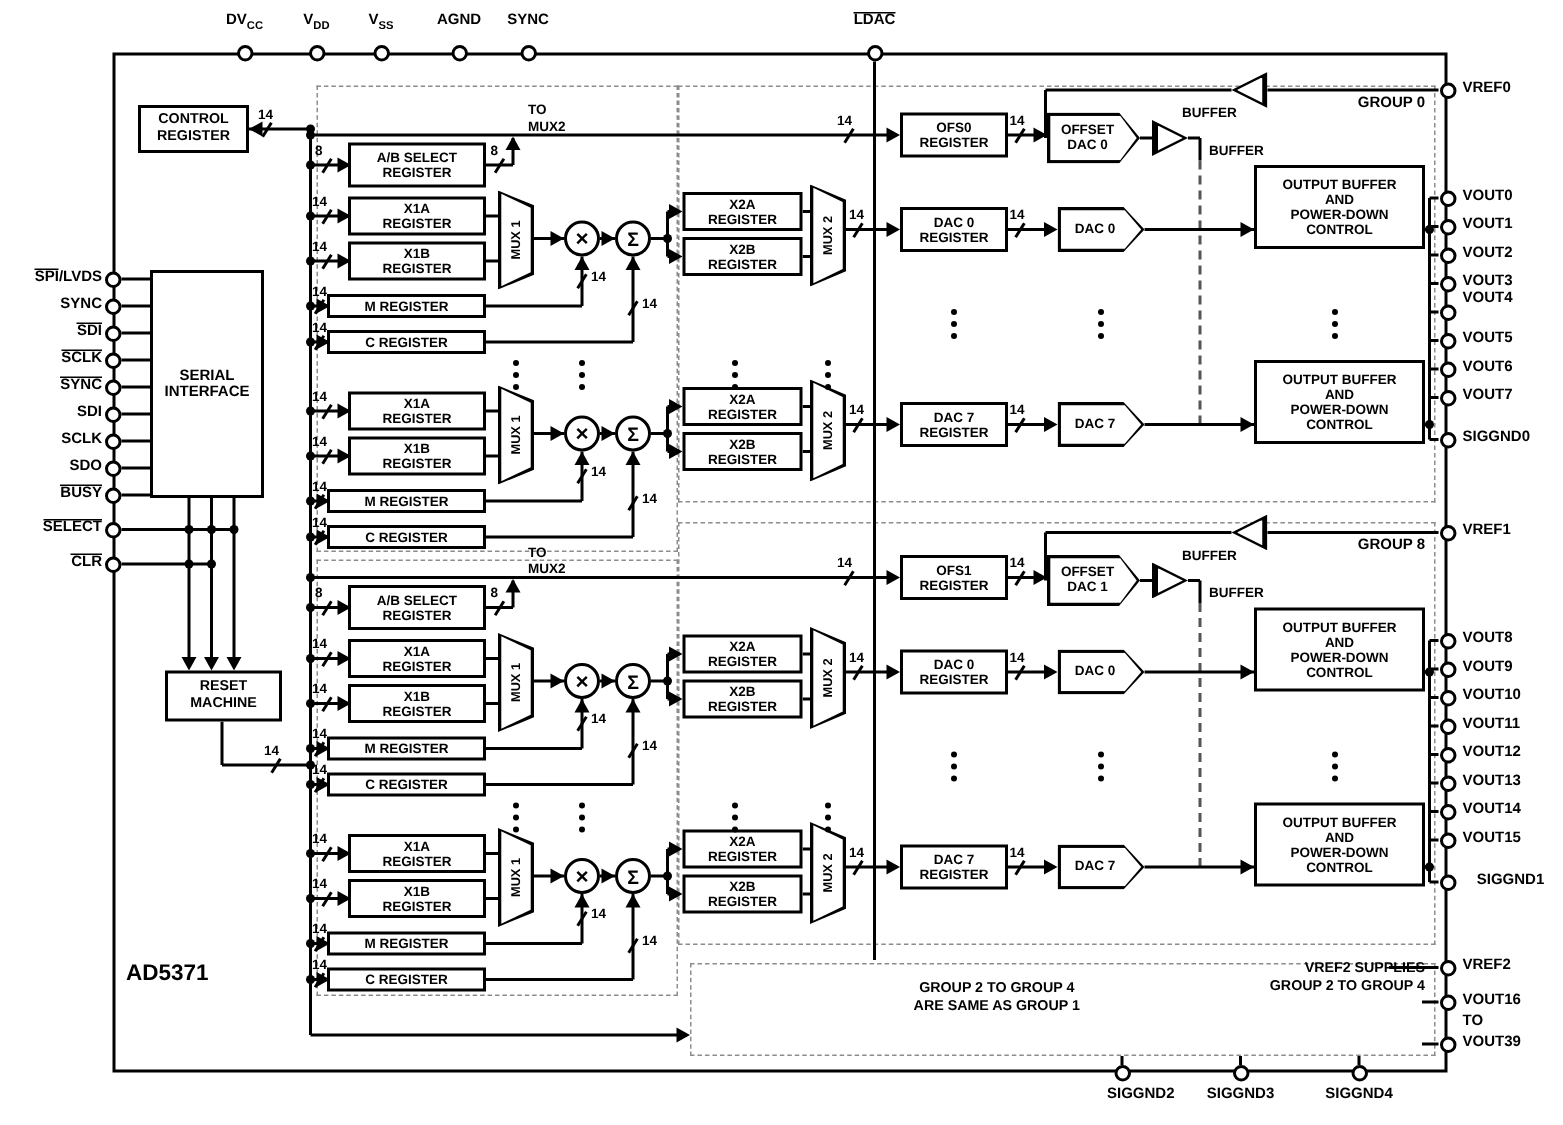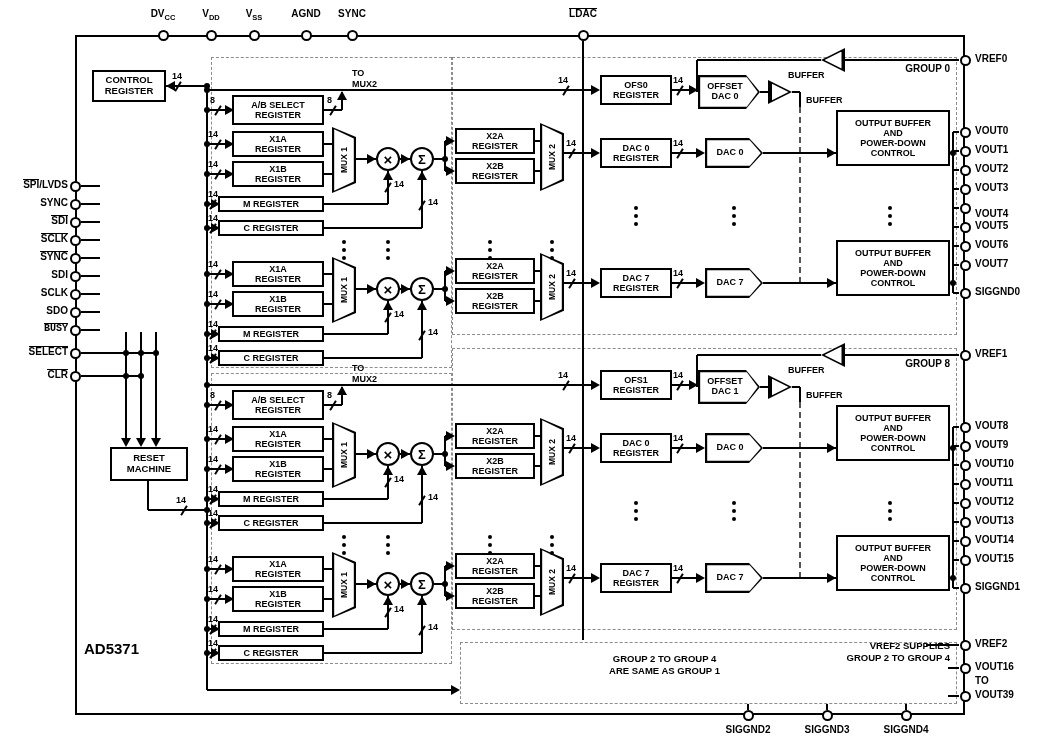--- a/index.html
+++ b/index.html
@@ -75,21 +75,21 @@
     <div class="wire" style="left: 81px; top: 275px; width: 19px; height: 2px;"></div>
     <div class="pin-label" style="left: 2px; top: 269px; width: 66px; text-align: right;"><span>SDI</span></div>
     <div class="pin" style="left: 69.5px; top: 288.5px;"></div>
     <div class="wire" style="left: 81px; top: 293px; width: 19px; height: 2px;"></div>
     <div class="pin-label" style="left: 2px; top: 287px; width: 66px; text-align: right;"><span>SCLK</span></div>
     <div class="pin" style="left: 69.5px; top: 306.5px;"></div>
     <div class="wire" style="left: 81px; top: 311px; width: 19px; height: 2px;"></div>
     <div class="pin-label" style="left: 2px; top: 305px; width: 66px; text-align: right;"><span>SDO</span></div>
     <div class="pin" style="left: 69.5px; top: 324.5px;"></div>
     <div class="wire" style="left: 81px; top: 329px; width: 19px; height: 2px;"></div>
-    <div class="pin-label" style="left: 2px; top: 323px; width: 66px; text-align: right; font-family: Liberation Mono, monospace;"><span class="bar">BUSY</span></div>
+    <div class="pin-label" style="left: 2px; top: 323px; width: 66px; text-align: right;"><span class="bar">BUSY</span></div>
     <div class="pin" style="left: 69.5px; top: 347.5px;"></div>
     <div class="pin-label" style="left: 2px; top: 346px; width: 66px; text-align: right;"><span class="bar">SELECT</span></div>
     <div class="pin" style="left: 69.5px; top: 370.5px;"></div>
     <div class="pin-label" style="left: 2px; top: 369px; width: 66px; text-align: right;"><span class="bar">CLR</span></div>
     <div class="wire" style="left: 81px; top: 352px; width: 75px; height: 2px;"></div>
     <div class="wire" style="left: 81px; top: 375px; width: 60px; height: 2px;"></div>
     <div class="dot" style="left: 123px; top: 350px;"></div>
     <div class="dot" style="left: 138px; top: 350px;"></div>
     <div class="dot" style="left: 153px; top: 350px;"></div>
     <div class="dot" style="left: 123px; top: 373px;"></div>
@@ -98,21 +98,21 @@
     <div class="pin-label" style="left: 975px; top: 53px; width: 64px;">VREF0</div>
     <div class="pin" style="left: 959.5px; top: 126.5px;"></div>
     <div class="pin-label" style="left: 975px; top: 125px; width: 64px;">VOUT0</div>
     <div class="pin" style="left: 959.5px; top: 145.5px;"></div>
     <div class="pin-label" style="left: 975px; top: 144px; width: 64px;">VOUT1</div>
     <div class="pin" style="left: 959.5px; top: 164.5px;"></div>
     <div class="pin-label" style="left: 975px; top: 163px; width: 64px;">VOUT2</div>
     <div class="pin" style="left: 959.5px; top: 183.5px;"></div>
     <div class="pin-label" style="left: 975px; top: 182px; width: 64px;">VOUT3</div>
     <div class="pin" style="left: 959.5px; top: 202.5px;"></div>
-    <div class="pin-label" style="left: 975px; top: 208px; width: 64px;">VOUT4</div>
+    <div class="pin-label" style="left: 975px; top: 193px; width: 64px;">VOUT4</div>
     <div class="pin" style="left: 959.5px; top: 221.5px;"></div>
     <div class="pin-label" style="left: 975px; top: 220px; width: 64px;">VOUT5</div>
     <div class="pin" style="left: 959.5px; top: 240.5px;"></div>
     <div class="pin-label" style="left: 975px; top: 239px; width: 64px;">VOUT6</div>
     <div class="pin" style="left: 959.5px; top: 259.5px;"></div>
     <div class="pin-label" style="left: 975px; top: 258px; width: 64px;">VOUT7</div>
     <div class="pin" style="left: 959.5px; top: 287.5px;"></div>
     <div class="pin-label" style="left: 975px; top: 286px; width: 64px;">SIGGND0</div>
     <div class="pin" style="left: 959.5px; top: 349.5px;"></div>
     <div class="pin-label" style="left: 975px; top: 348px; width: 64px;">VREF1</div>
@@ -126,47 +126,49 @@
     <div class="pin-label" style="left: 975px; top: 477px; width: 64px;">VOUT11</div>
     <div class="pin" style="left: 959.5px; top: 497.5px;"></div>
     <div class="pin-label" style="left: 975px; top: 496px; width: 64px;">VOUT12</div>
     <div class="pin" style="left: 959.5px; top: 516.5px;"></div>
     <div class="pin-label" style="left: 975px; top: 515px; width: 64px;">VOUT13</div>
     <div class="pin" style="left: 959.5px; top: 535.5px;"></div>
     <div class="pin-label" style="left: 975px; top: 534px; width: 64px;">VOUT14</div>
     <div class="pin" style="left: 959.5px; top: 554.5px;"></div>
     <div class="pin-label" style="left: 975px; top: 553px; width: 64px;">VOUT15</div>
     <div class="pin" style="left: 959.5px; top: 582.5px;"></div>
-    <div class="pin-label" style="left: 975px; top: 581px; width: 64px;">SIGGND1</div>
+    <div class="pin-label" style="left: 975px; top: 581px; width: 64px; text-align: center;">SIGGND1</div>
     <div class="pin" style="left: 959.5px; top: 639.5px;"></div>
     <div class="pin-label" style="left: 975px; top: 638px; width: 64px;">VREF2</div>
     <div class="pin" style="left: 959.5px; top: 662.5px;"></div>
     <div class="pin-label" style="left: 975px; top: 661px; width: 64px;">VOUT16</div>
     <div class="pin" style="left: 959.5px; top: 690.5px;"></div>
     <div class="pin-label" style="left: 975px; top: 689px; width: 64px;">VOUT39</div>
     <div class="pin-label" style="left: 975px; top: 675px; width: 64px;">TO</div>
     <div class="wire" style="left: 926px; top: 644px; width: 33px; height: 2px;"></div>
     <div class="wire" style="left: 948px; top: 667px; width: 11px; height: 2px;"></div>
     <div class="wire" style="left: 948px; top: 695px; width: 11px; height: 2px;"></div>
     <div class="pin" style="left: 742.5px; top: 709.5px;"></div>
     <div class="wire" style="left: 747px; top: 704px; width: 2px; height: 6px;"></div>
-    <div class="pin-label" style="left: 713px; top: 724px; width: 70px; text-align: center;">SIGGND2</div>
+    <div class="pin-label" style="left: 713px; top: 724px; width: 70px; text-align: right;">SIGGND2</div>
     <div class="pin" style="left: 821.5px; top: 709.5px;"></div>
     <div class="wire" style="left: 826px; top: 704px; width: 2px; height: 6px;"></div>
     <div class="pin-label" style="left: 792px; top: 724px; width: 70px; text-align: center;">SIGGND3</div>
     <div class="pin" style="left: 900.5px; top: 709.5px;"></div>
     <div class="wire" style="left: 905px; top: 704px; width: 2px; height: 6px;"></div>
     <div class="pin-label" style="left: 871px; top: 724px; width: 70px; text-align: center;">SIGGND4</div>
     <div class="blk" style="left: 92px; top: 70px; width: 74px; height: 32px; font-size: 9.5px;">CONTROL
 REGISTER</div>
     <div class="wire" style="left: 166px; top: 85px; width: 41px; height: 2px;"></div>
     <div class="arr" style="left: 166px; top: 81px; border-right: 9px solid rgb(0, 0, 0); border-top: 5px solid transparent; border-bottom: 5px solid transparent;"></div>
     <div class="slash" style="left: 177px; top: 80.5px;"></div>
     <div class="bus-label" style="left: 172px; top: 71px;">14</div>
     <div class="dot" style="left: 204px; top: 83px;"></div>
+    <div class="blk" style="left: 100px; top: 180px; width: 76px; height: 152px; font-size: 10px;">SERIAL
+INTERFACE</div>
     <div class="blk" style="left: 110px; top: 447px; width: 78px; height: 34px; font-size: 9.5px;">RESET
 MACHINE</div>
     <div class="wire" style="left: 125px; top: 332px; width: 2px; height: 107px;"></div>
     <div class="arr" style="left: 121px; top: 438px; border-top: 9px solid rgb(0, 0, 0); border-left: 5px solid transparent; border-right: 5px solid transparent;"></div>
     <div class="wire" style="left: 140px; top: 332px; width: 2px; height: 107px;"></div>
     <div class="arr" style="left: 136px; top: 438px; border-top: 9px solid rgb(0, 0, 0); border-left: 5px solid transparent; border-right: 5px solid transparent;"></div>
     <div class="wire" style="left: 155px; top: 332px; width: 2px; height: 107px;"></div>
     <div class="arr" style="left: 151px; top: 438px; border-top: 9px solid rgb(0, 0, 0); border-left: 5px solid transparent; border-right: 5px solid transparent;"></div>
     <div class="wire" style="left: 147px; top: 481px; width: 2px; height: 29px;"></div>
     <div class="wire" style="left: 148px; top: 509px; width: 59px; height: 2px;"></div>

